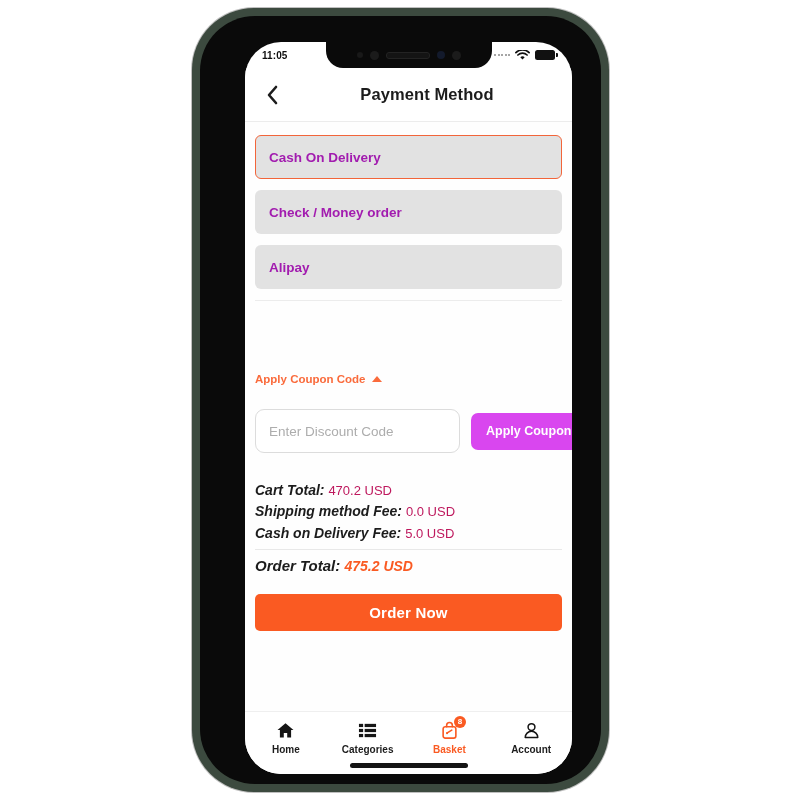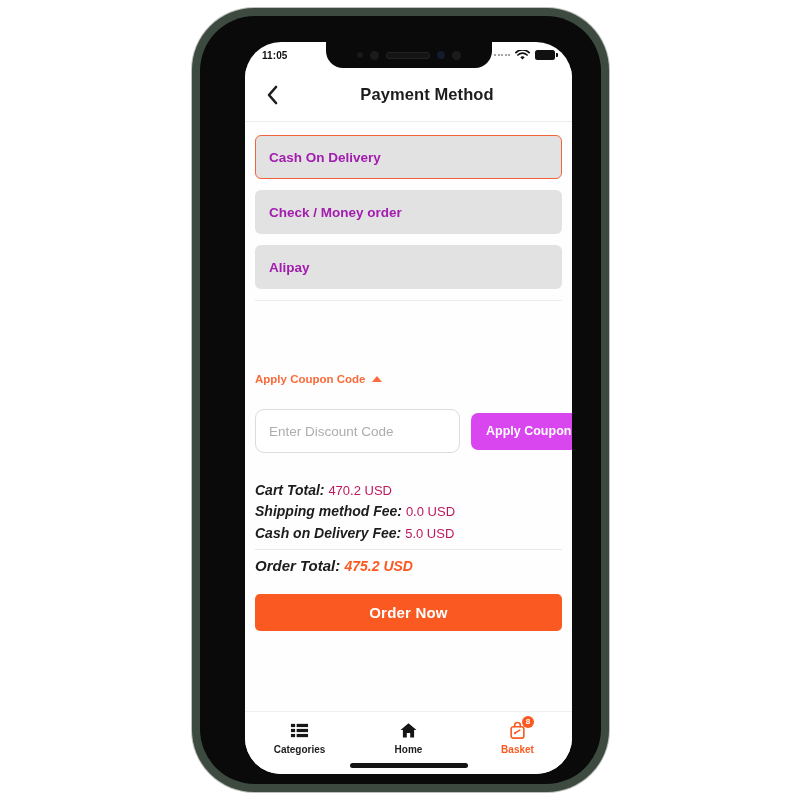--- a/index.html
+++ b/index.html
@@ -419,51 +419,60 @@
         </div>
 
         <button id="order-now-button">Order Now</button>
       </div>
 
       <div id="bottom-nav">
 
         <div class="nav-item">
           <span class="nav-icon">
             <svg width="19" height="19" viewBox="0 0 20 20">
+              <path d="M10 2.4 L18.4 9.6 H15.9 V17.4 H11.8 V12.6 H8.2 V17.4 H4.1 V9.6 H1.6 Z" fill="#151515"></path>
+            </svg>
+          </span>
+          <span class="nav-label">Home</span>
+        </div>
+
+        <div class="nav-item">
+          <span class="nav-icon">
+            <svg width="19" height="19" viewBox="0 0 20 20">
               <rect x="1" y="3" width="4.4" height="3.4" fill="#151515"></rect>
               <rect x="1" y="8.3" width="4.4" height="3.4" fill="#151515"></rect>
               <rect x="1" y="13.6" width="4.4" height="3.4" fill="#151515"></rect>
               <rect x="7" y="3" width="12" height="3.4" fill="#151515"></rect>
               <rect x="7" y="8.3" width="12" height="3.4" fill="#151515"></rect>
               <rect x="7" y="13.6" width="12" height="3.4" fill="#151515"></rect>
             </svg>
           </span>
           <span class="nav-label">Categories</span>
-        </div>
-
-        <div class="nav-item">
-          <span class="nav-icon">
-            <svg width="19" height="19" viewBox="0 0 20 20">
-              <path d="M10 2.4 L18.4 9.6 H15.9 V17.4 H11.8 V12.6 H8.2 V17.4 H4.1 V9.6 H1.6 Z" fill="#151515"></path>
-            </svg>
-          </span>
-          <span class="nav-label">Home</span>
         </div>
 
         <div class="nav-item active">
           <span class="nav-icon">
             <svg width="19" height="19" viewBox="0 0 20 20">
               <path d="M7 6 V4.6 A3 3 0 0 1 13 4.6 V6" stroke="#fa5a22" stroke-width="1.7" fill="none" stroke-linecap="round"></path>
               <rect x="3.3" y="6" width="13.4" height="12" rx="2.3" stroke="#fa5a22" stroke-width="1.7" fill="none"></rect>
               <path d="M7.6 12.6 L12.4 9.6" stroke="#fa5a22" stroke-width="1.6" stroke-linecap="round"></path>
               <circle cx="7.4" cy="12.8" r="1.1" fill="#fa5a22"></circle>
             </svg>
             <span id="basket-badge">8</span>
           </span>
           <span class="nav-label">Basket</span>
         </div>
 
+        <div class="nav-item">
+          <span class="nav-icon">
+            <svg width="19" height="19" viewBox="0 0 20 20">
+              <circle cx="10" cy="6.4" r="3.6" stroke="#151515" stroke-width="1.6" fill="none"></circle>
+              <path d="M3.4 17.4 A6.6 6.6 0 0 1 16.6 17.4 Z" stroke="#151515" stroke-width="1.6" fill="none" stroke-linejoin="round"></path>
+            </svg>
+          </span>
+          <span class="nav-label">Account</span>
+        </div>
       </div>
 
       <div id="home-indicator"></div>
     </div>
   </div>
 </div>
 
 </body></html>

